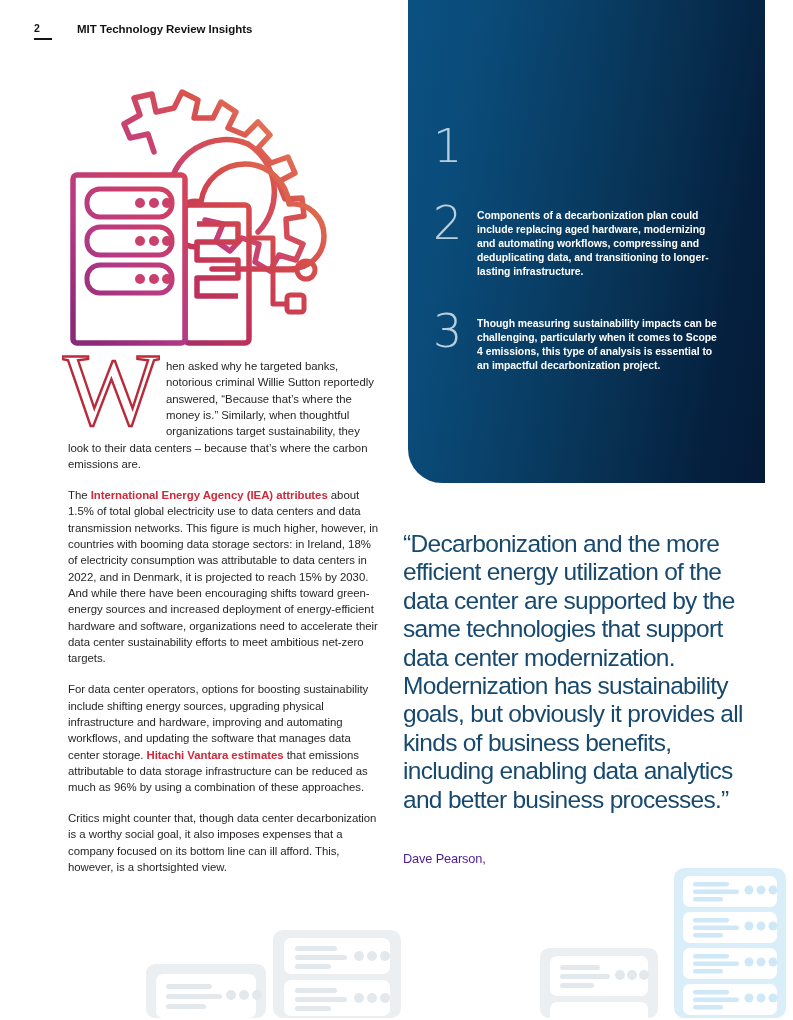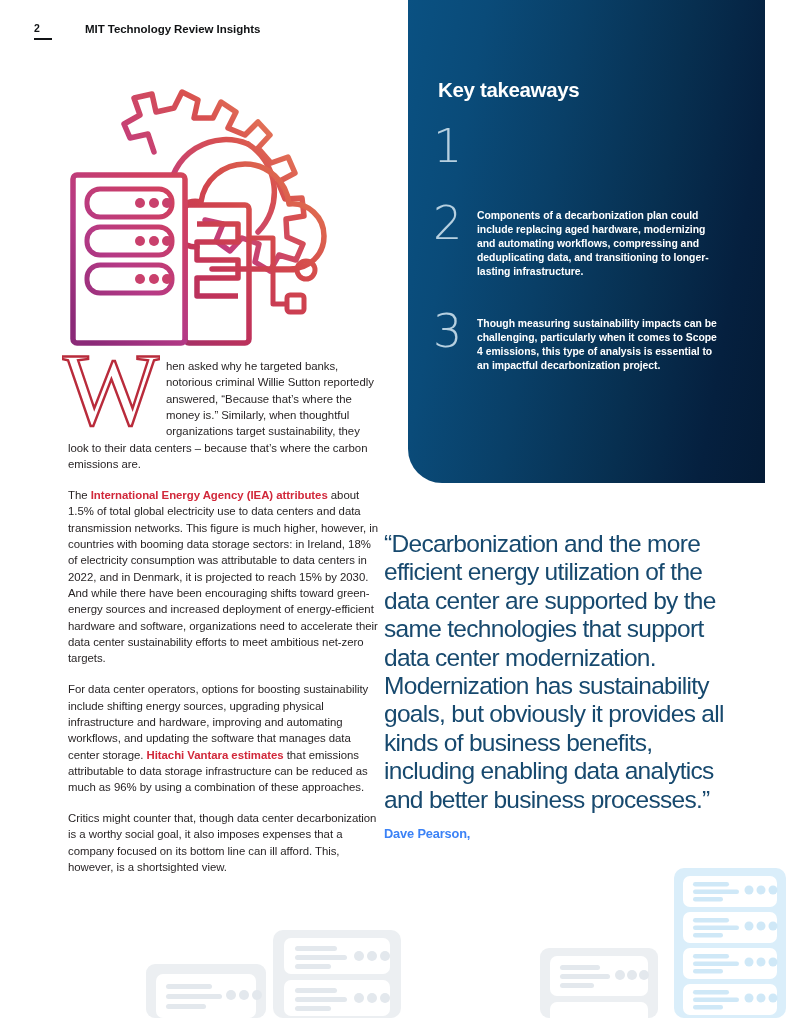--- a/index.html
+++ b/index.html
@@ -18,21 +18,21 @@
 
   
   #header { position: absolute; left: 34px; top: 22px; display: flex; align-items: flex-start; }
   #page-number {
     font-size: 10.5px; font-weight: bold; color: #111315;
     letter-spacing: .2px; padding-bottom: 4px;
     border-bottom: 2.5px solid #111315; line-height: 12px;
     min-width: 18px;
   }
   #header-title {
-    margin-left: 33px; font-size: 11.5px; font-weight: bold;
+    margin-left: 25px; font-size: 11.5px; font-weight: bold;
     color: #111315; letter-spacing: -.05px; line-height: 14px;
     padding-top: 0px;
   }
 
   
   #hero-illustration { position: absolute; left: 62px; top: 72px; width: 290px; height: 290px; }
 
   
   #left-column { position: absolute; left: 68px; top: 358px; width: 312px; }
   .body-par {
@@ -68,28 +68,28 @@
     font-weight: 200; color: #cfe3ef; opacity: .88;
     font-family: "DejaVu Sans", sans-serif;
     text-align: left; margin-top: -6px;
   }
   .takeaway-text {
     font-size: 10.4px; line-height: 13.9px; font-weight: bold;
     color: #ffffff; width: 248px; letter-spacing: -.02px;
   }
 
   
-  #pullquote-block { position: absolute; left: 384px; top: 530px; width: 350px; }
+  #pullquote-block { position: absolute; left: 403px; top: 530px; width: 350px; }
   #pullquote {
     font-size: 24.5px; line-height: 28.4px; color: #17496e;
     letter-spacing: -.7px; font-weight: normal;
   }
   #attribution {
-    margin-top: 12px; font-size: 12.8px; line-height: 16.6px;
-    color: #3b82f6; letter-spacing: -.15px; font-weight: bold;
+    margin-top: 37px; font-size: 12.8px; line-height: 16.6px;
+    color: #4c1d95; letter-spacing: -.15px;
   }
 
   
   .deco { position: absolute; }
   #deco-left-a  { left: 146px; bottom: -2px; }
   #deco-left-b  { left: 273px; bottom: -2px; }
   #deco-mid     { left: 540px; bottom: -2px; }
   #deco-right   { left: 674px; bottom: -2px; }
 </style>
 </head>
@@ -197,21 +197,20 @@
     </div>
 
     <div class="body-par"><span>The </span><span class="accent">International Energy Agency (IEA) attributes</span><span> about 1.5% of total global electricity use to data centers and data transmission networks. This figure is much higher, however, in countries with booming data storage sectors: in Ireland, 18% of electricity consumption was attributable to data centers in 2022, and in Denmark, it is projected to reach 15% by 2030. And while there have been encouraging shifts toward green-energy sources and increased deployment of energy-efficient hardware and software, organizations need to accelerate their data center sustainability efforts to meet ambitious net-zero targets.</span></div>
 
     <div class="body-par"><span>For data center operators, options for boosting sustainability include shifting energy sources, upgrading physical infrastructure and hardware, improving and automating workflows, and updating the software that manages data center storage. </span><span class="accent">Hitachi Vantara estimates</span><span> that emissions attributable to data storage infrastructure can be reduced as much as 96% by using a combination of these approaches.</span></div>
 
     <div class="body-par"><span>Critics might counter that, though data center decarbonization is a worthy social goal, it also imposes expenses that a company focused on its bottom line can ill afford. This, however, is a shortsighted view.</span></div>
   </div>
 
   <div id="takeaways-panel">
-    <div id="takeaways-title">Key takeaways</div>
 
     <div class="takeaway" id="takeaway-0">
       <div class="takeaway-num">1</div>
     </div>
 
     <div class="takeaway" id="takeaway-1">
       <div class="takeaway-num">2</div>
       <div class="takeaway-text">Components of a decarbonization plan could include replacing aged hardware, modernizing and automating workflows, compressing and deduplicating data, and transitioning to longer-lasting infrastructure.</div>
     </div>
 

